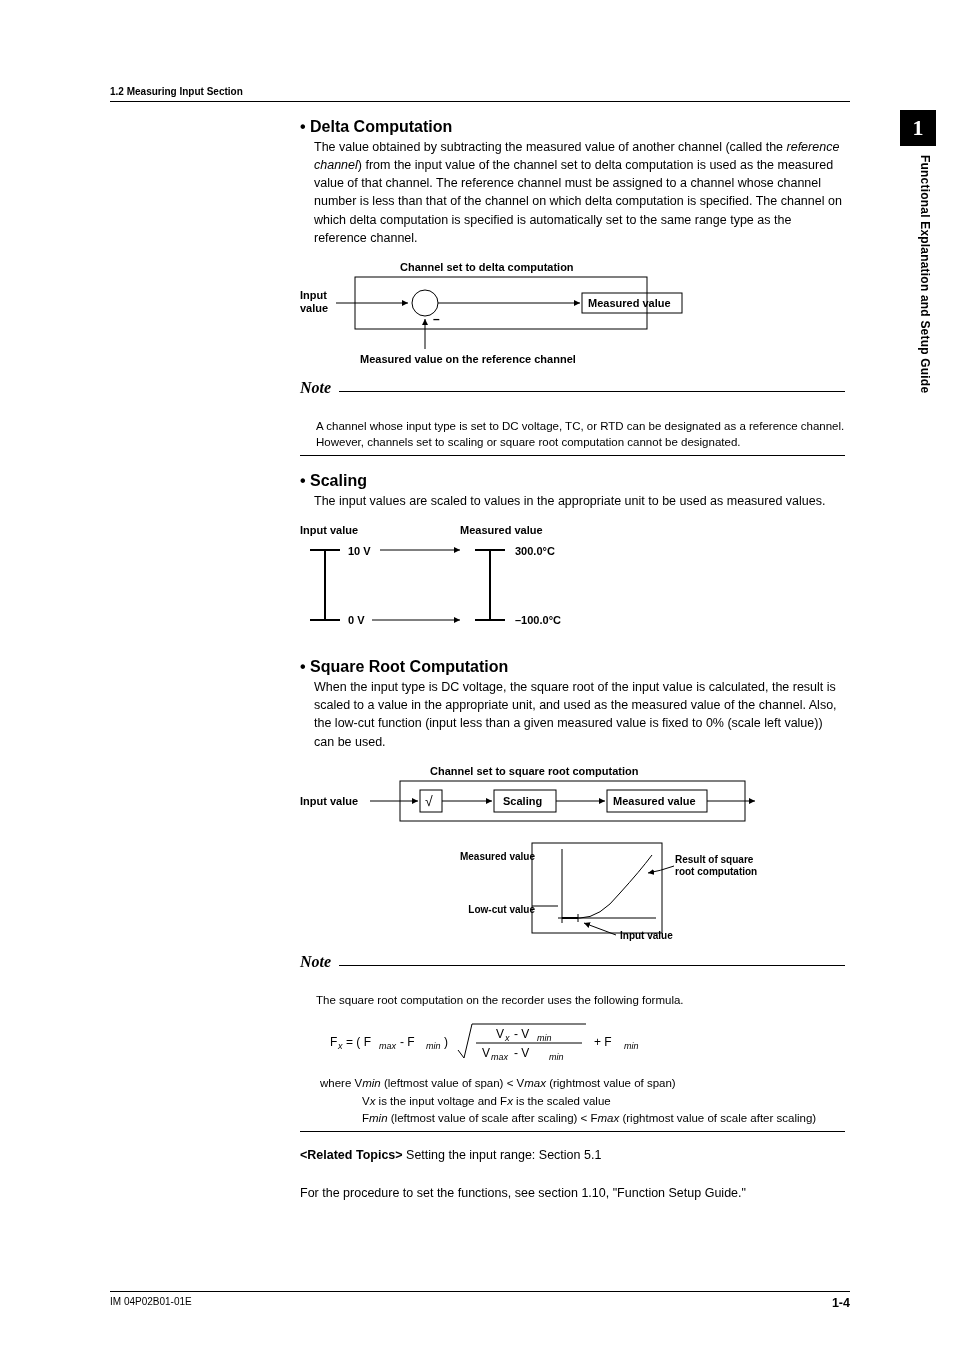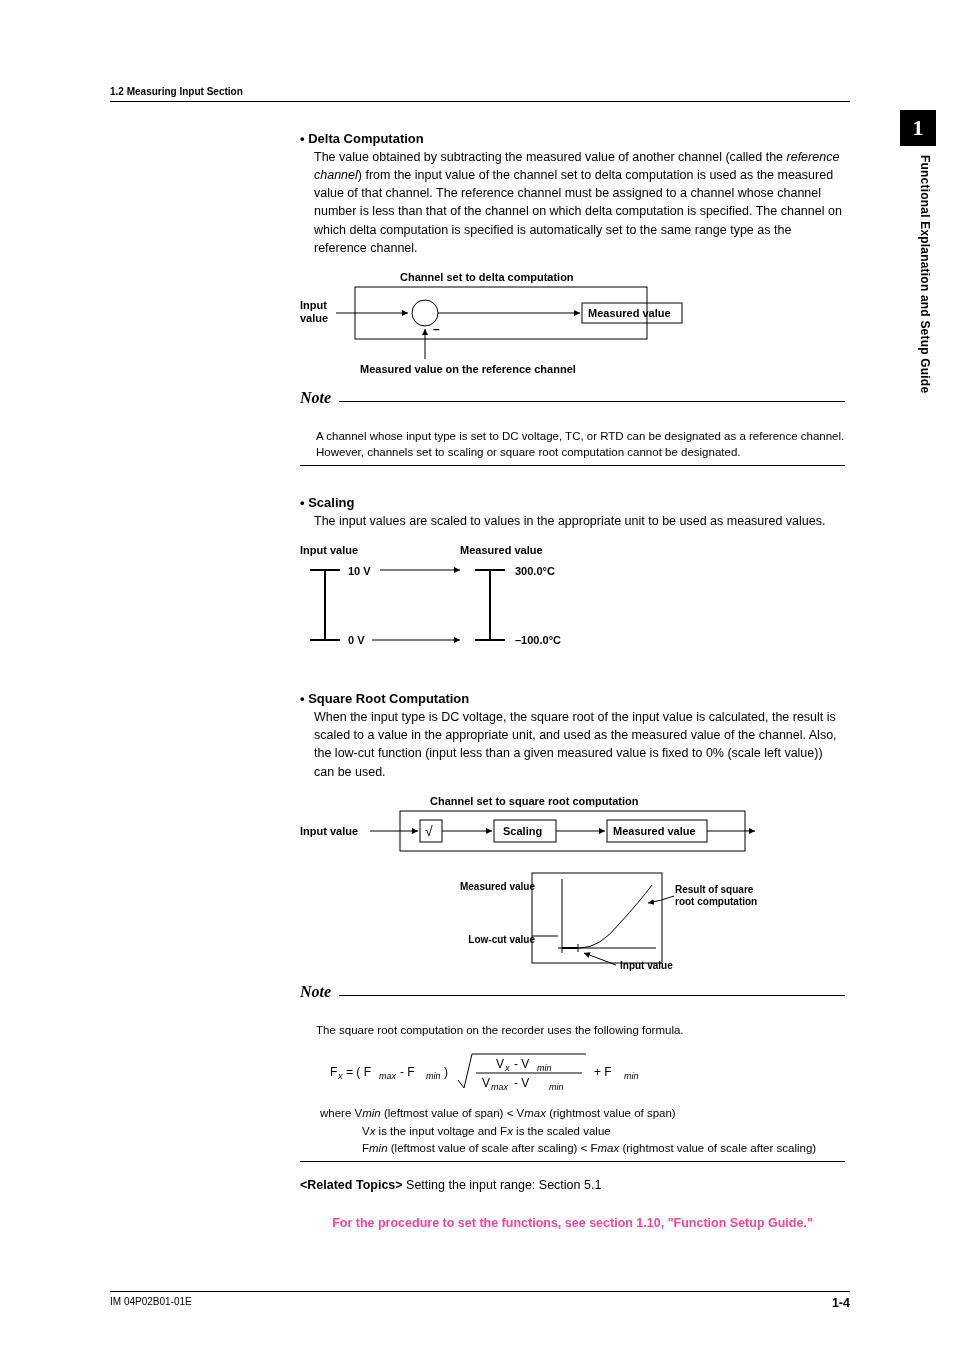--- a/index.html
+++ b/index.html
@@ -3,33 +3,33 @@
 <meta charset="utf-8">
 <style>
   * { box-sizing: border-box; margin: 0; padding: 0; }
   body { font-family: Arial, Helvetica, sans-serif; background: #fff; color: #000; width: 954px; height: 1350px; position: relative; font-size: 12.5px; }
   .page { position: absolute; left: 110px; top: 70px; width: 740px; }
   .hr-top { border-top: 1px solid #000; margin-bottom: 6px; }
   .header-title { font-weight: bold; font-size: 10px; margin-top: 16px; margin-bottom: 4px; }
   .side-tab { position: absolute; right: 18px; top: 110px; width: 36px; height: 36px; background: #000; color: #fff; display: flex; align-items: center; justify-content: center; font-family: "Times New Roman", serif; font-size: 22px; font-weight: bold; }
   .side-text { position: absolute; right: 22px; top: 155px; writing-mode: vertical-rl; font-size: 12px; font-weight: bold; letter-spacing: 0.2px; }
   .content { margin-left: 190px; width: 545px; }
-  .bullet-h { font-weight: bold; font-size: 13px; margin-top: 29px; }
+  .bullet-h { font-weight: bold; font-size: 16px; margin-top: 16px; }
   .bullet-h::before { content: "•  "; }
   .body-text { margin-left: 14px; line-height: 1.45; margin-top: 2px; }
   .italic { font-style: italic; }
   .fig { margin: 12px 0 10px 0; position: relative; }
   .fig svg { display: block; }
   .note-h { font-family: "Times New Roman", serif; font-style: italic; font-weight: bold; font-size: 16px; display: flex; align-items: center; gap: 8px; margin-top: 4px; }
   .note-h .line { flex: 1; border-top: 1px solid #000; position: relative; top: 4px; }
   .note-body { font-size: 11.5px; margin: 21px 0 2px 16px; line-height: 1.45; }
   .note-end { border-top: 1px solid #000; margin-top: 4px; }
   .related { font-size: 12.5px; margin-top: 16px; }
   .related b { font-weight: bold; }
-  .blue-text { color: #ec4899; text-align: center; margin-top: 24px; font-size: 12.5px; font-weight: bold; }
+  .blue-text { color: #000000; text-align: left; margin-top: 24px; font-size: 12.5px; }
   .footer { position: absolute; left: 110px; bottom: 40px; width: 740px; border-top: 1px solid #000; padding-top: 4px; display: flex; justify-content: space-between; font-size: 10px; }
   .footer .pn { font-weight: bold; font-size: 12.5px; }
   .formula { font-family: Arial, sans-serif; font-size: 12px; margin: 8px 0 8px 26px; }
   .where { font-size: 11.5px; margin-left: 20px; line-height: 1.5; }
   .where .ind { margin-left: 42px; }
   text { font-family: Arial, sans-serif; }
 </style>
 </head>
 <body>
 

